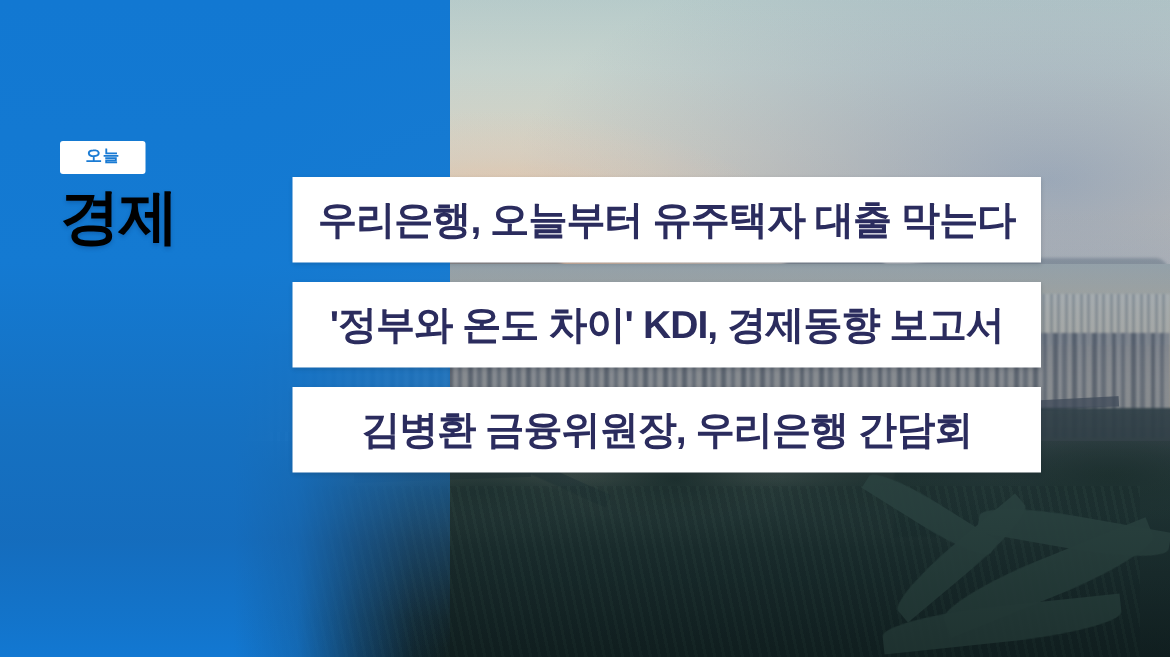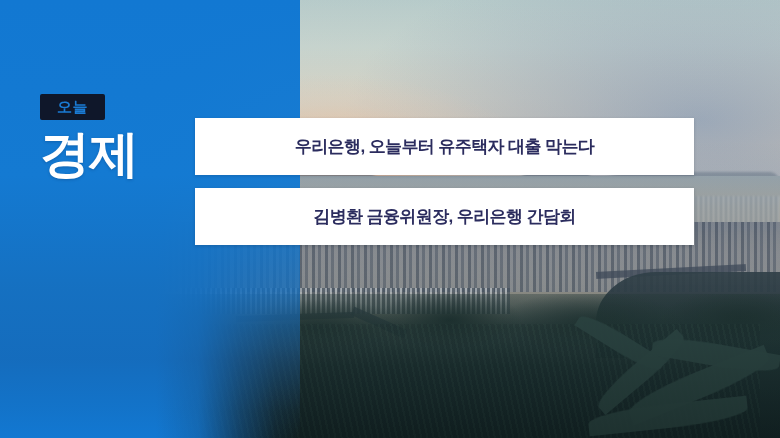--- a/index.html
+++ b/index.html
@@ -239,54 +239,54 @@
   }
 
   
   .label-block {
     position: absolute;
     left: 40px; top: 94px;
     width: 150px;
   }
   .today-badge {
     display: inline-block;
-    background: #0f172a;
+    background: #ffffff;
     color: #1a7bd4;
-    font-size: 15px;
+    font-size: 11px;
     font-weight: bold;
     letter-spacing: 0.5px;
     padding: 4px 17px 5px;
     border-radius: 2px;
     line-height: 1.15;
   }
   .big-title {
     margin-top: 8px;
-    color: #ffffff;
-    font-size: 50px;
+    color: #000000;
+    font-size: 40px;
     font-weight: bold;
     line-height: 1.06;
     letter-spacing: -1px;
     text-shadow: 0 1px 3px rgba(0,40,90,0.28);
   }
   .big-title .line { display: block; }
 
   
   .headlines {
     position: absolute;
     left: 195px; top: 118px;
     width: 499px;
   }
   .headline {
     background: #ffffff;
     color: #2b2c5e;
     height: 57px;
     display: flex;
     align-items: center;
     justify-content: center;
-    font-size: 17px;
+    font-size: 26px;
     font-weight: bold;
     letter-spacing: -0.6px;
     white-space: nowrap;
     box-shadow: 0 1px 3px rgba(10,20,40,0.18);
   }
   .headline + .headline { margin-top: 13px; }
 </style>
 </head>
 <body>
 
@@ -322,16 +322,17 @@
 
   <div class="label-block">
     <div class="today-badge">오늘</div>
     <div class="big-title">
       <span class="line">경제</span>
     </div>
   </div>
 
   <div class="headlines">
     <div class="headline">우리은행, 오늘부터 유주택자 대출 막는다</div>
+    <div class="headline">'정부와 온도 차이' KDI, 경제동향 보고서</div>
     <div class="headline">김병환 금융위원장, 우리은행 간담회</div>
   </div>
 
 </div>
 
 </body></html>

